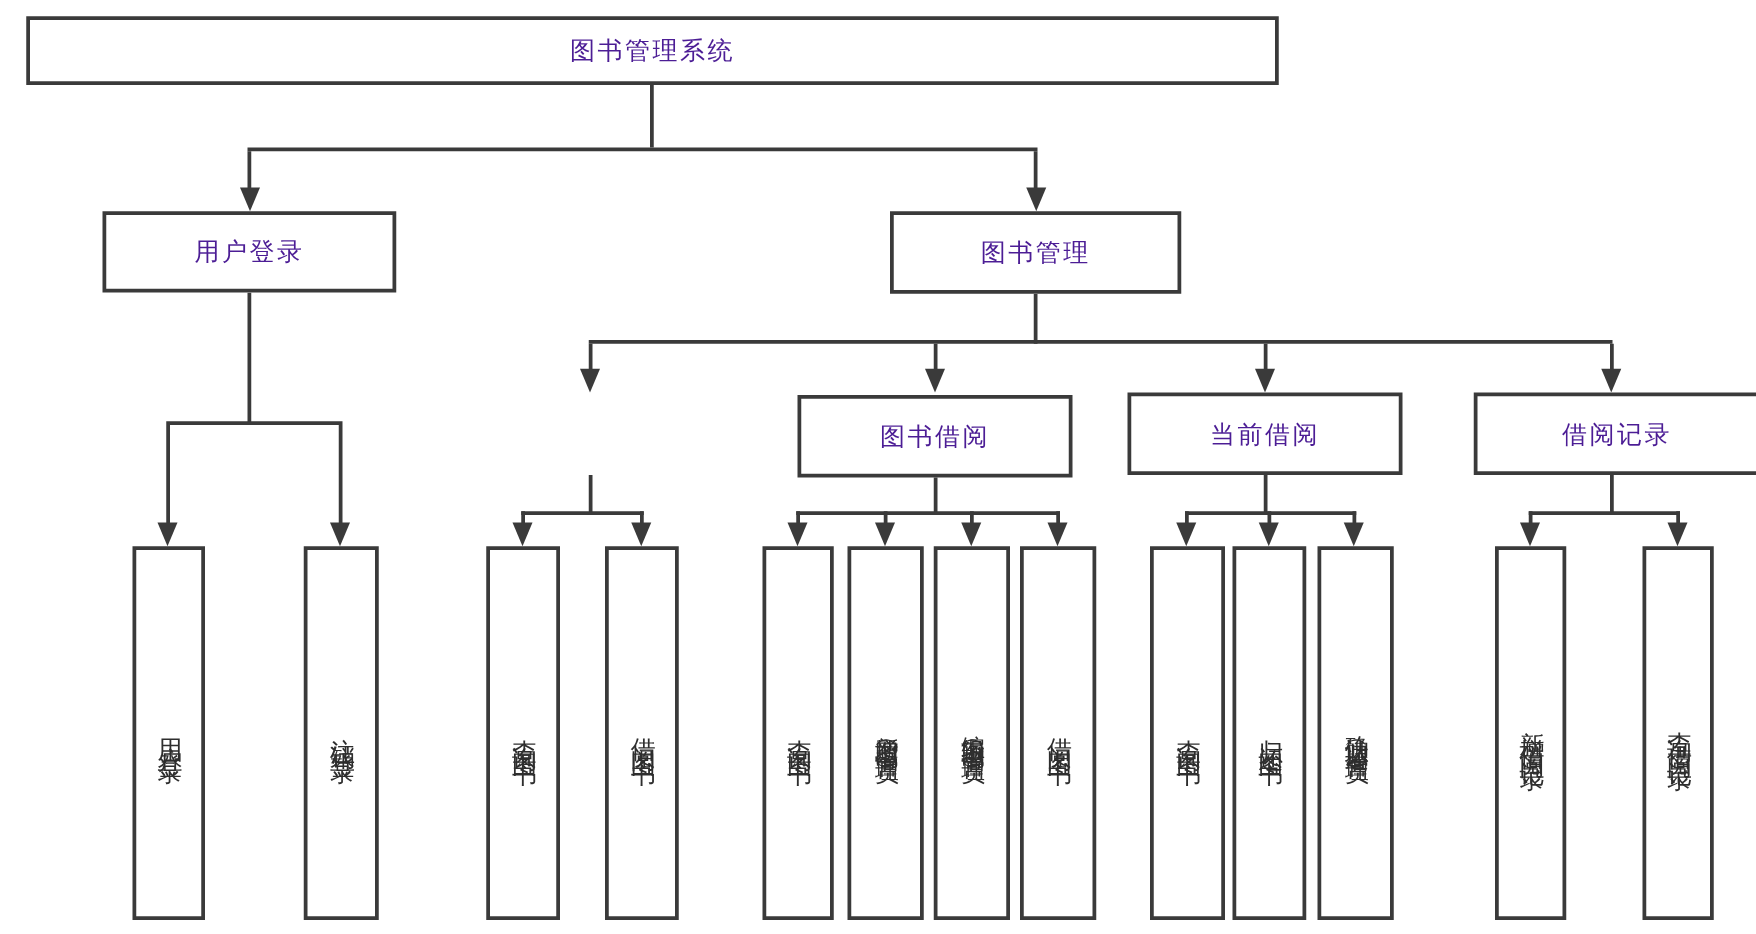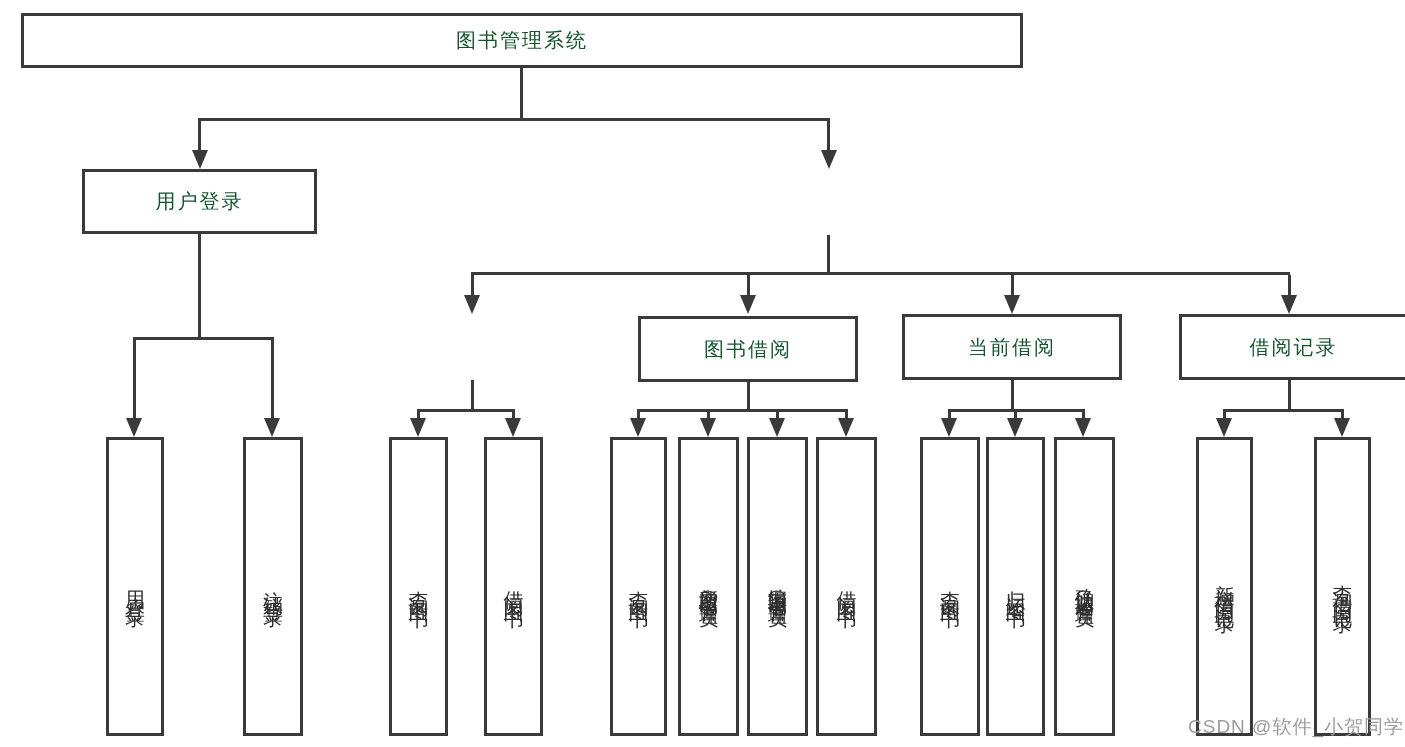--- a/index.html
+++ b/index.html
@@ -4,21 +4,21 @@
 <style>
   html,body{margin:0;padding:0;background:#ffffff;}
   .canvas{
     position:relative;width:1405px;height:747px;background:#ffffff;overflow:hidden;
     font-family:"Liberation Sans", sans-serif;color:#2e2e2e;
   }
   .box{
     position:absolute;background:#ffffff;border:3px solid #3a3a3a;box-sizing:border-box;
     display:flex;align-items:center;justify-content:center;z-index:2;
   }
-  .hlabel{font-size:20px;letter-spacing:2px;color:#14532d;white-space:nowrap;}
+  .hlabel{font-size:20px;letter-spacing:2px;color:#4c1d95;white-space:nowrap;}
   .vlabel{
     writing-mode:vertical-rl;text-orientation:mixed;
     font-size:20px;letter-spacing:6px;line-height:1.15;color:#2e2e2e;
   }
   .ln{position:absolute;background:#3a3a3a;z-index:1;}
   .ar{
     position:absolute;width:0;height:0;z-index:1;
     border-left:8px solid transparent;border-right:8px solid transparent;
     border-top:19px solid #3a3a3a;
   }
@@ -38,20 +38,23 @@
 
   <div class="ln" style="left:520px;top:68px;width:3px;height:50px;"></div>
   <div class="ln" style="left:198px;top:118px;width:632px;height:3px;"></div>
   <div class="ln" style="left:198px;top:121px;width:3px;height:31px;"></div>
   <div class="ar" style="left:192px;top:150px;"></div>
   <div class="ln" style="left:827px;top:121px;width:3px;height:31px;"></div>
   <div class="ar" style="left:821px;top:150px;"></div>
 
   <div class="box" style="left:82px;top:169px;width:235px;height:65px;">
     <span class="hlabel">用户登录</span>
+  </div>
+  <div class="box" style="left:712px;top:169px;width:233px;height:66px;">
+    <span class="hlabel">图书管理</span>
   </div>
 
   <div class="ln" style="left:198px;top:234px;width:3px;height:106px;"></div>
   <div class="ln" style="left:133px;top:337px;width:141px;height:3px;"></div>
   <div class="ln" style="left:133px;top:340px;width:3px;height:80px;"></div>
   <div class="ar" style="left:126px;top:418px;"></div>
   <div class="ln" style="left:271px;top:340px;width:3px;height:80px;"></div>
   <div class="ar" style="left:264px;top:418px;"></div>
 
   <div class="ln" style="left:827px;top:235px;width:3px;height:40px;"></div>
@@ -146,15 +149,14 @@
     <span class="vlabel" style="letter-spacing:3px;font-size:19px;">确认归还（管理员）</span>
   </div>
 
   <div class="box" style="left:1196px;top:437px;width:57px;height:299px;">
     <span class="vlabel">新增借阅记录</span>
   </div>
   <div class="box" style="left:1314px;top:437px;width:57px;height:299px;">
     <span class="vlabel">查询借阅记录</span>
   </div>
 
-  <div class="watermark">CSDN @软件_小贺同学</div>
 
 </div>
 
 </body></html>

